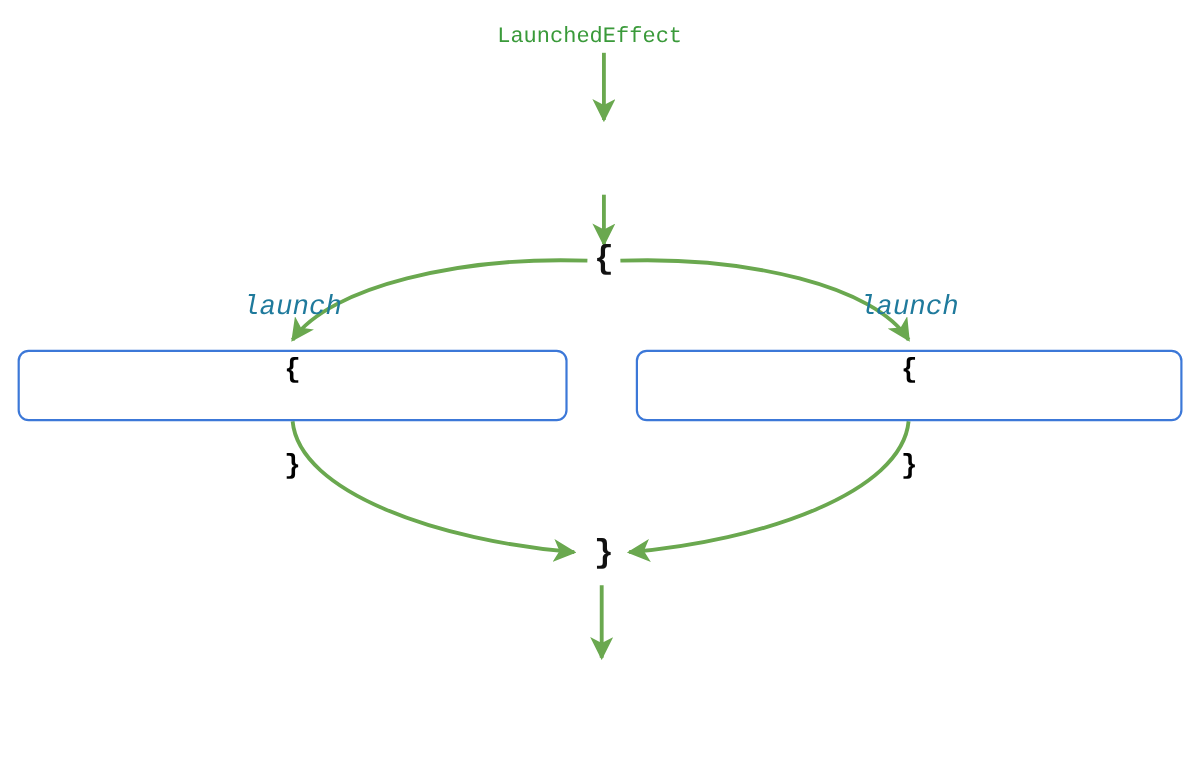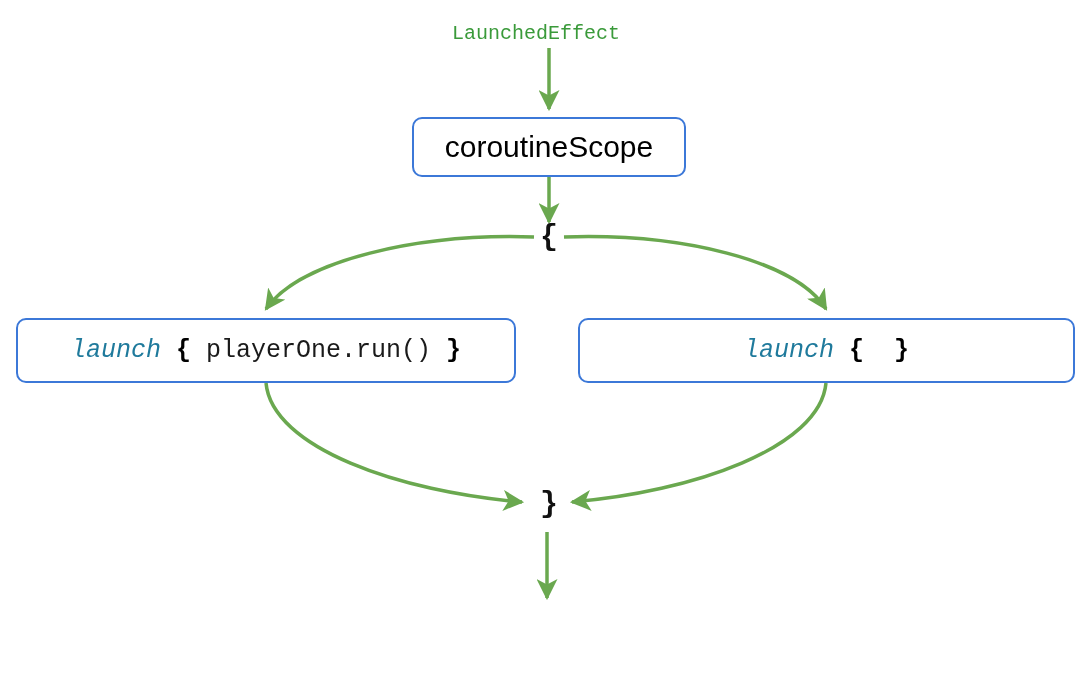--- a/index.html
+++ b/index.html
@@ -39,20 +39,21 @@
     font-family: "Liberation Sans", sans-serif;
     font-size: 30px;
     color: #000000;
     letter-spacing: 0px;
   }
   .node-code {
     font-family: "Liberation Mono", "DejaVu Sans Mono", monospace;
     font-size: 25px;
     color: #1a1a1a;
     letter-spacing: 0px;
+    flex-direction: column;
   }
   .kw-italic {
     color: #1f7a9c;
     font-style: italic;
   }
   .brace {
     color: #000000;
     font-weight: bold;
   }
   .kw-blue {
@@ -100,28 +101,25 @@
 
     <path d="M 266 383 C 272 448 400 492 522 502" stroke="#6aa84f" stroke-width="3.5" fill="none" marker-end="url(#arrow)"></path>
 
     <path d="M 826 383 C 820 448 692 492 572 502" stroke="#6aa84f" stroke-width="3.5" fill="none" marker-end="url(#arrow)"></path>
 
     <path d="M 547 532 L 547 598" stroke="#6aa84f" stroke-width="3.5" fill="none" marker-end="url(#arrow)"></path>
   </svg>
 
   <div class="free-label label-green" style="left:452px; top:22px;">LaunchedEffect</div>
 
-  <div class="node node-plain" style="left:412px; top:117px; width:274px; height:60px;">
-    <span>coroutineScope</span>
-  </div>
 
   <div class="brace-glyph" style="left:540px; top:222px;">{</div>
 
   <div class="node node-code" style="left:16px; top:318px; width:500px; height:65px;">
-    <span class="kw-italic">launch</span><span> </span><span class="brace">{</span><span> </span><span>playerOne.run()</span><span> </span><span class="brace">}</span>
+    <span class="kw-italic">launch</span><span> </span><span class="brace">{</span><span> </span><span> </span><span class="brace">}</span>
   </div>
 
   <div class="node node-code" style="left:578px; top:318px; width:497px; height:65px;">
     <span class="kw-italic">launch</span><span> </span><span class="brace">{</span><span> </span><span> </span><span class="brace">}</span>
   </div>
 
   <div class="brace-glyph" style="left:540px; top:489px;">}</div>
 
 
 </div>

